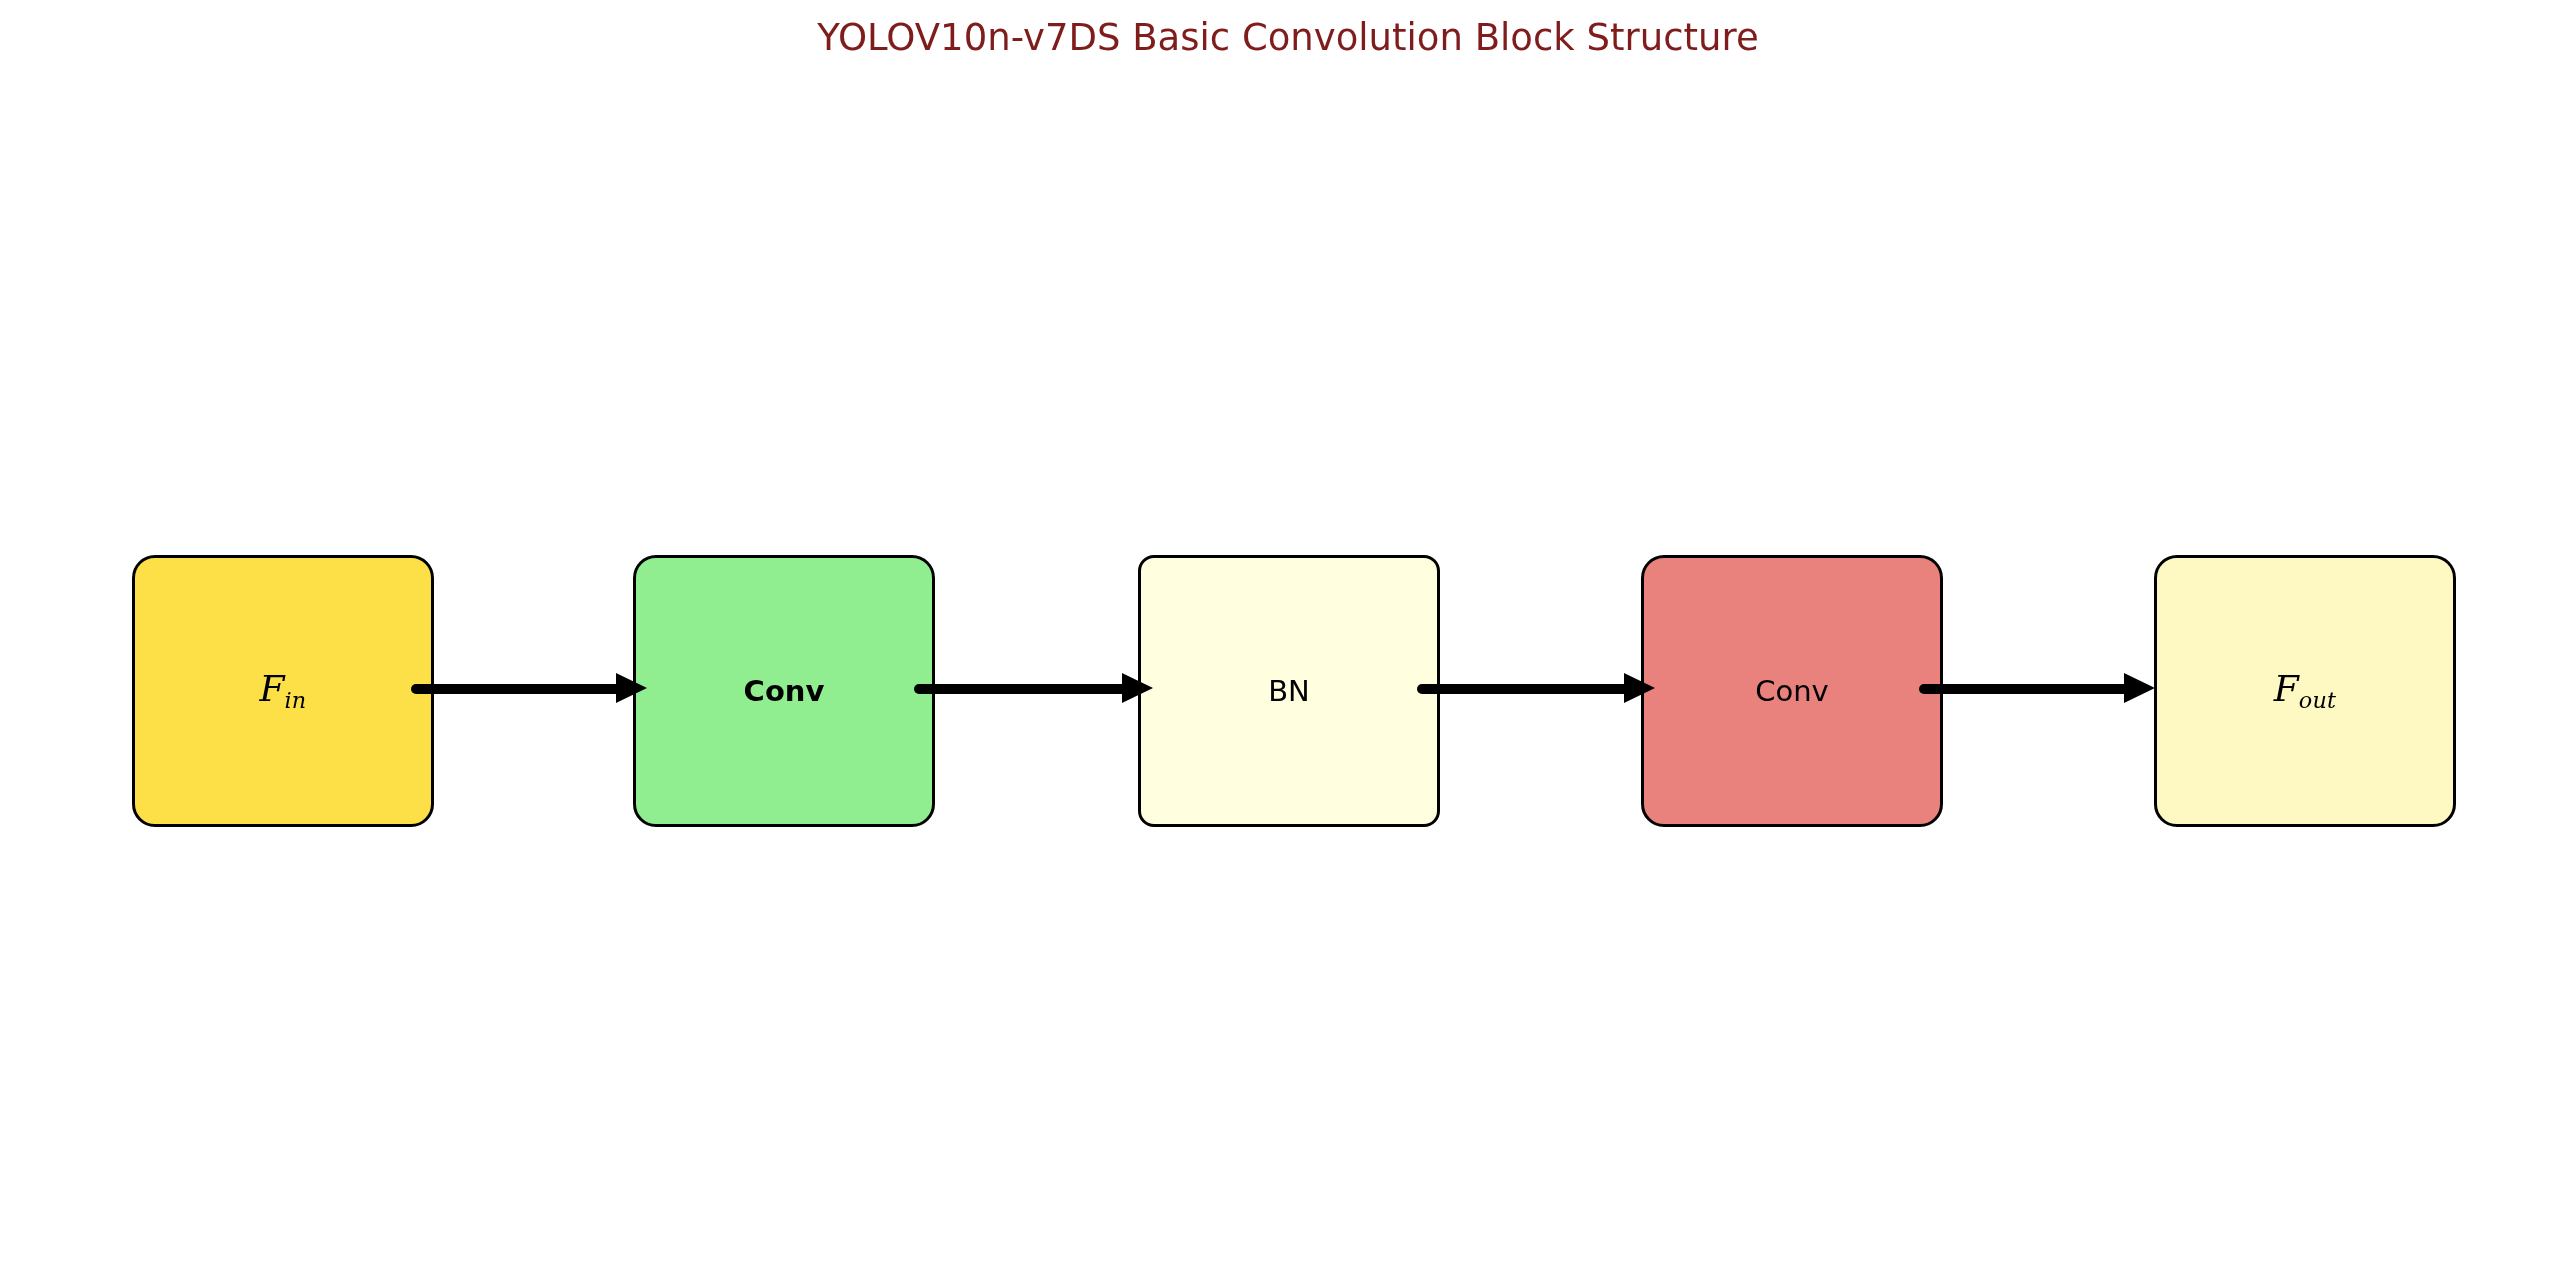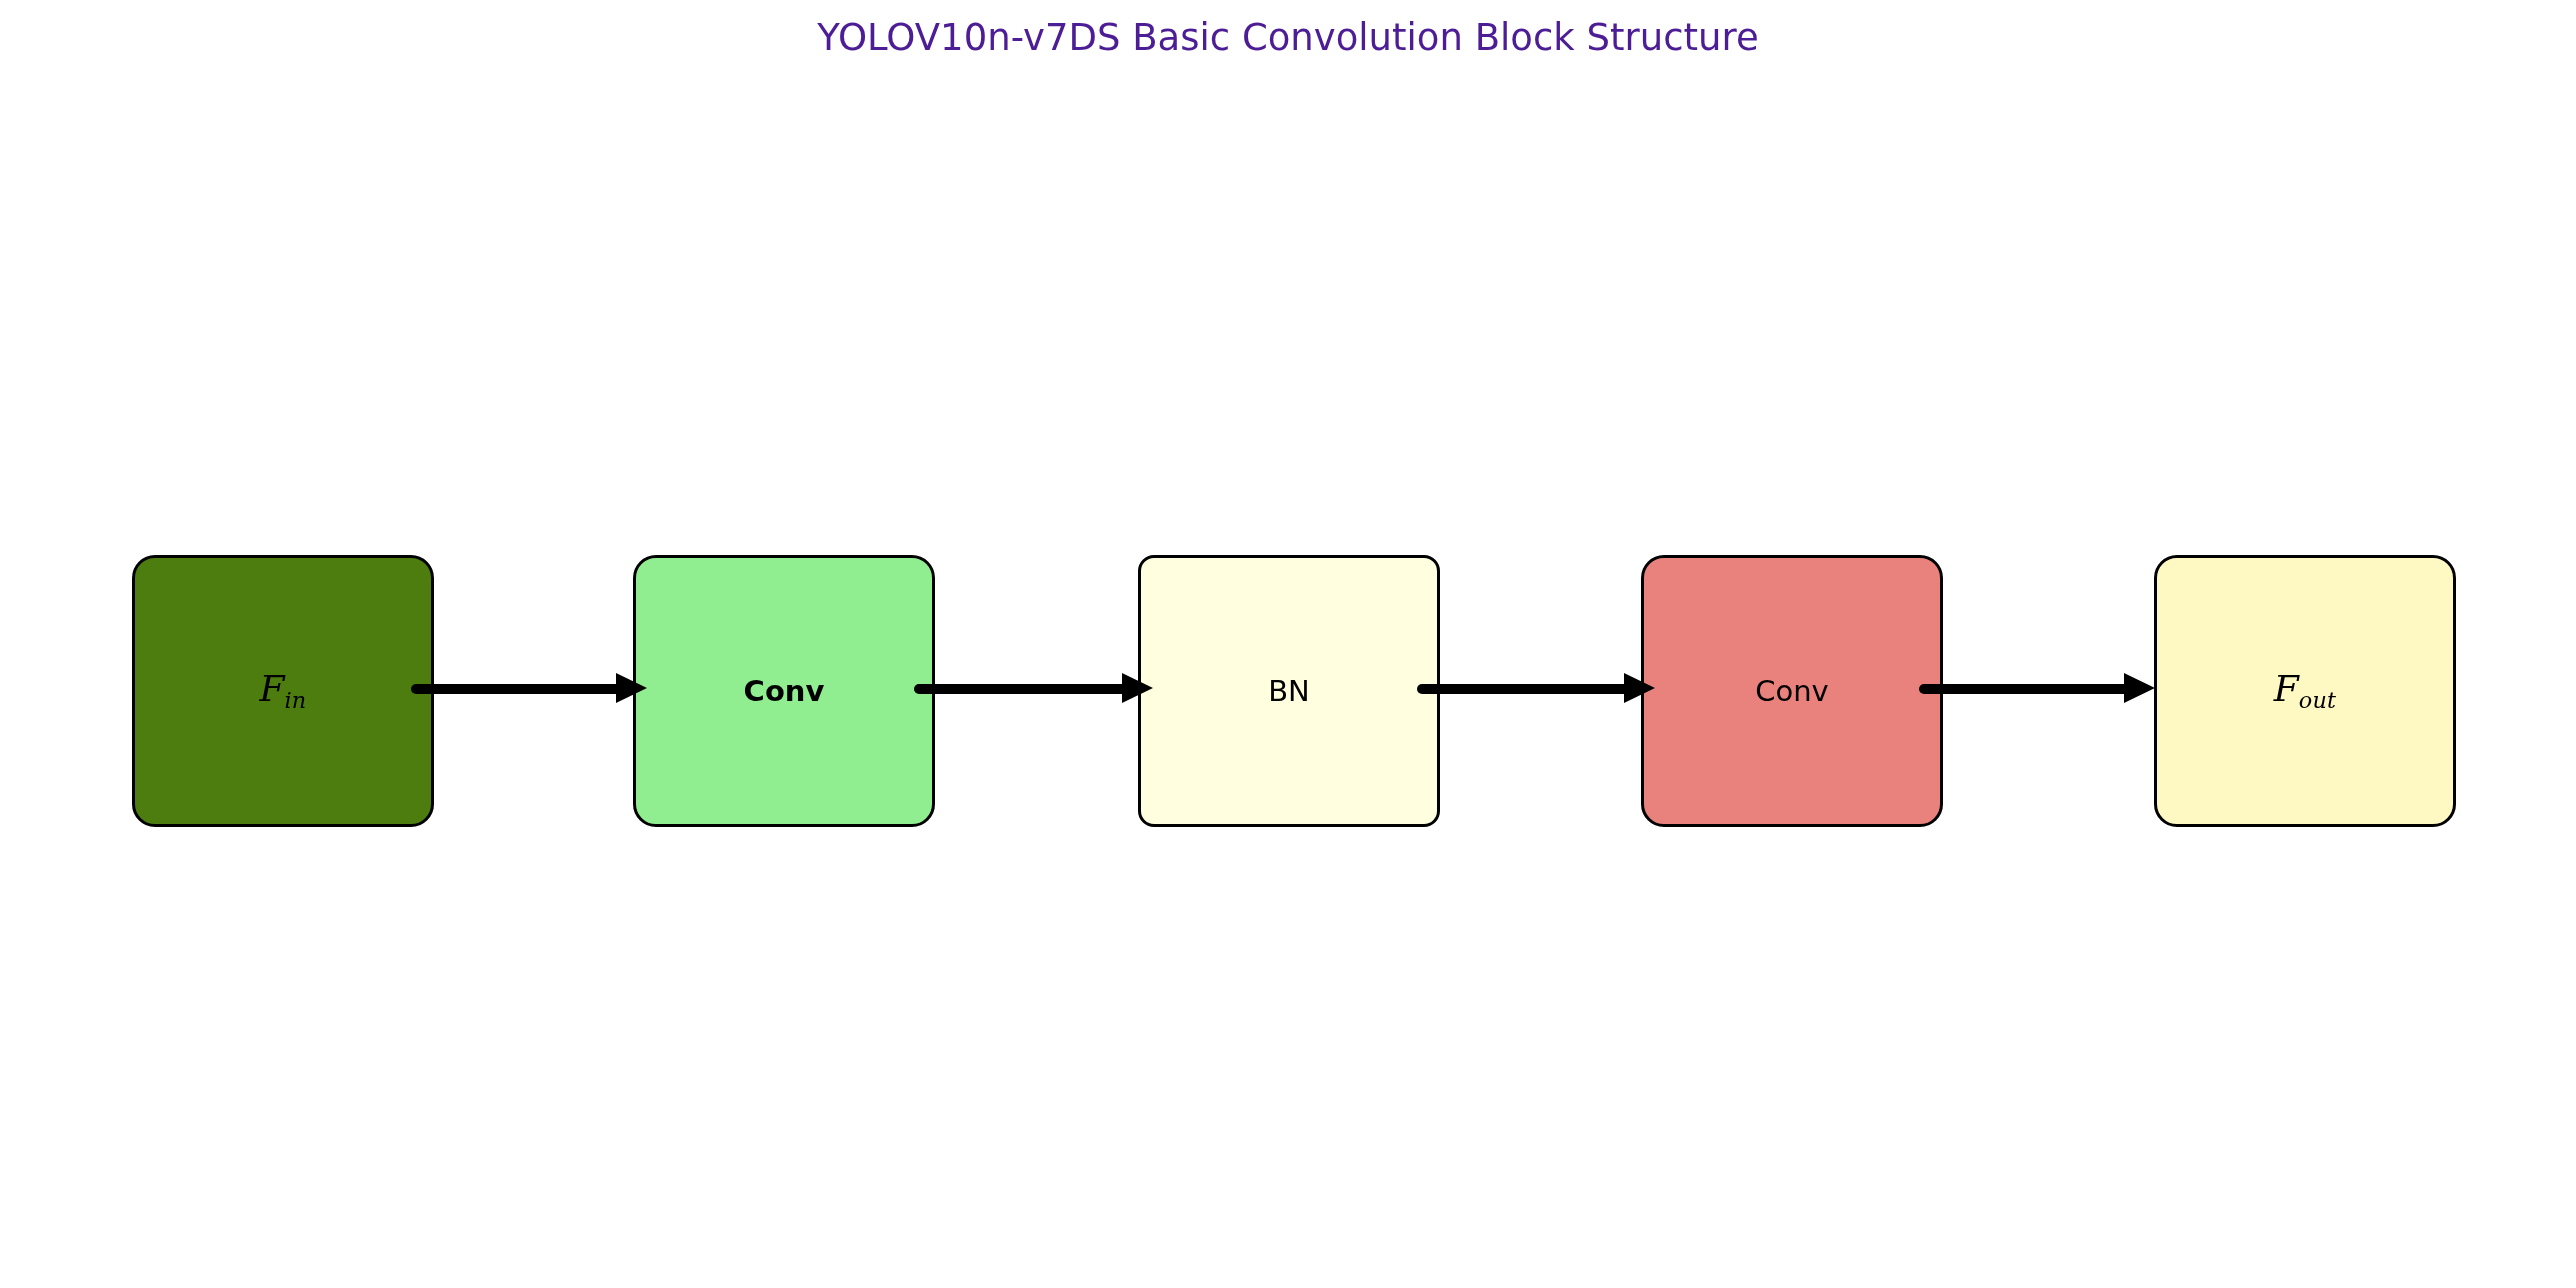--- a/index.html
+++ b/index.html
@@ -18,21 +18,21 @@
   }
   #diagram-title {
     position: absolute;
     left: 0;
     top: 15.7px;
     width: 2576px;
     text-align: center;
     font-family: "DejaVu Sans", sans-serif;
     font-size: 37px;
     font-weight: 400;
-    color: #4c1d95;
+    color: #7f1d1d;
     letter-spacing: 0px;
     white-space: nowrap;
   }
   .flow-node {
     position: absolute;
     box-sizing: border-box;
     border: 3.6px solid #000000;
     border-radius: 23px;
     display: flex;
     align-items: center;
@@ -82,21 +82,21 @@
     border-left: 31.5px solid #000000;
   }
 </style>
 </head>
 <body>
 
 <div id="canvas" style="background: rgb(255, 255, 255);">
 
   <div id="diagram-title">YOLOV10n-v7DS Basic Convolution Block Structure</div>
 
-  <div class="flow-node" id="node-f_in" style="left: 132px; top: 555px; width: 302px; height: 272px; background: #4d7c0f; border-color: rgb(0, 0, 0);">
+  <div class="flow-node" id="node-f_in" style="left: 132px; top: 555px; width: 302px; height: 272px; background: #fde047; border-color: rgb(0, 0, 0);">
     <span class="node-label math"><span>F</span><span class="sub">in</span></span>
   </div>
 
   <div class="flow-node" id="node-conv" style="left: 633px; top: 555px; width: 302px; height: 272px; background: rgb(144, 238, 144); border-color: rgb(0, 0, 0); font-weight: bold;">
     <span class="node-label">Conv</span>
   </div>
 
   <div class="flow-node" id="node-bn" style="left: 1138px; top: 555px; width: 302px; height: 272px; background: rgb(255, 255, 224); border-color: rgb(0, 0, 0); border-radius: 16px;">
     <span class="node-label">BN</span>
   </div>

